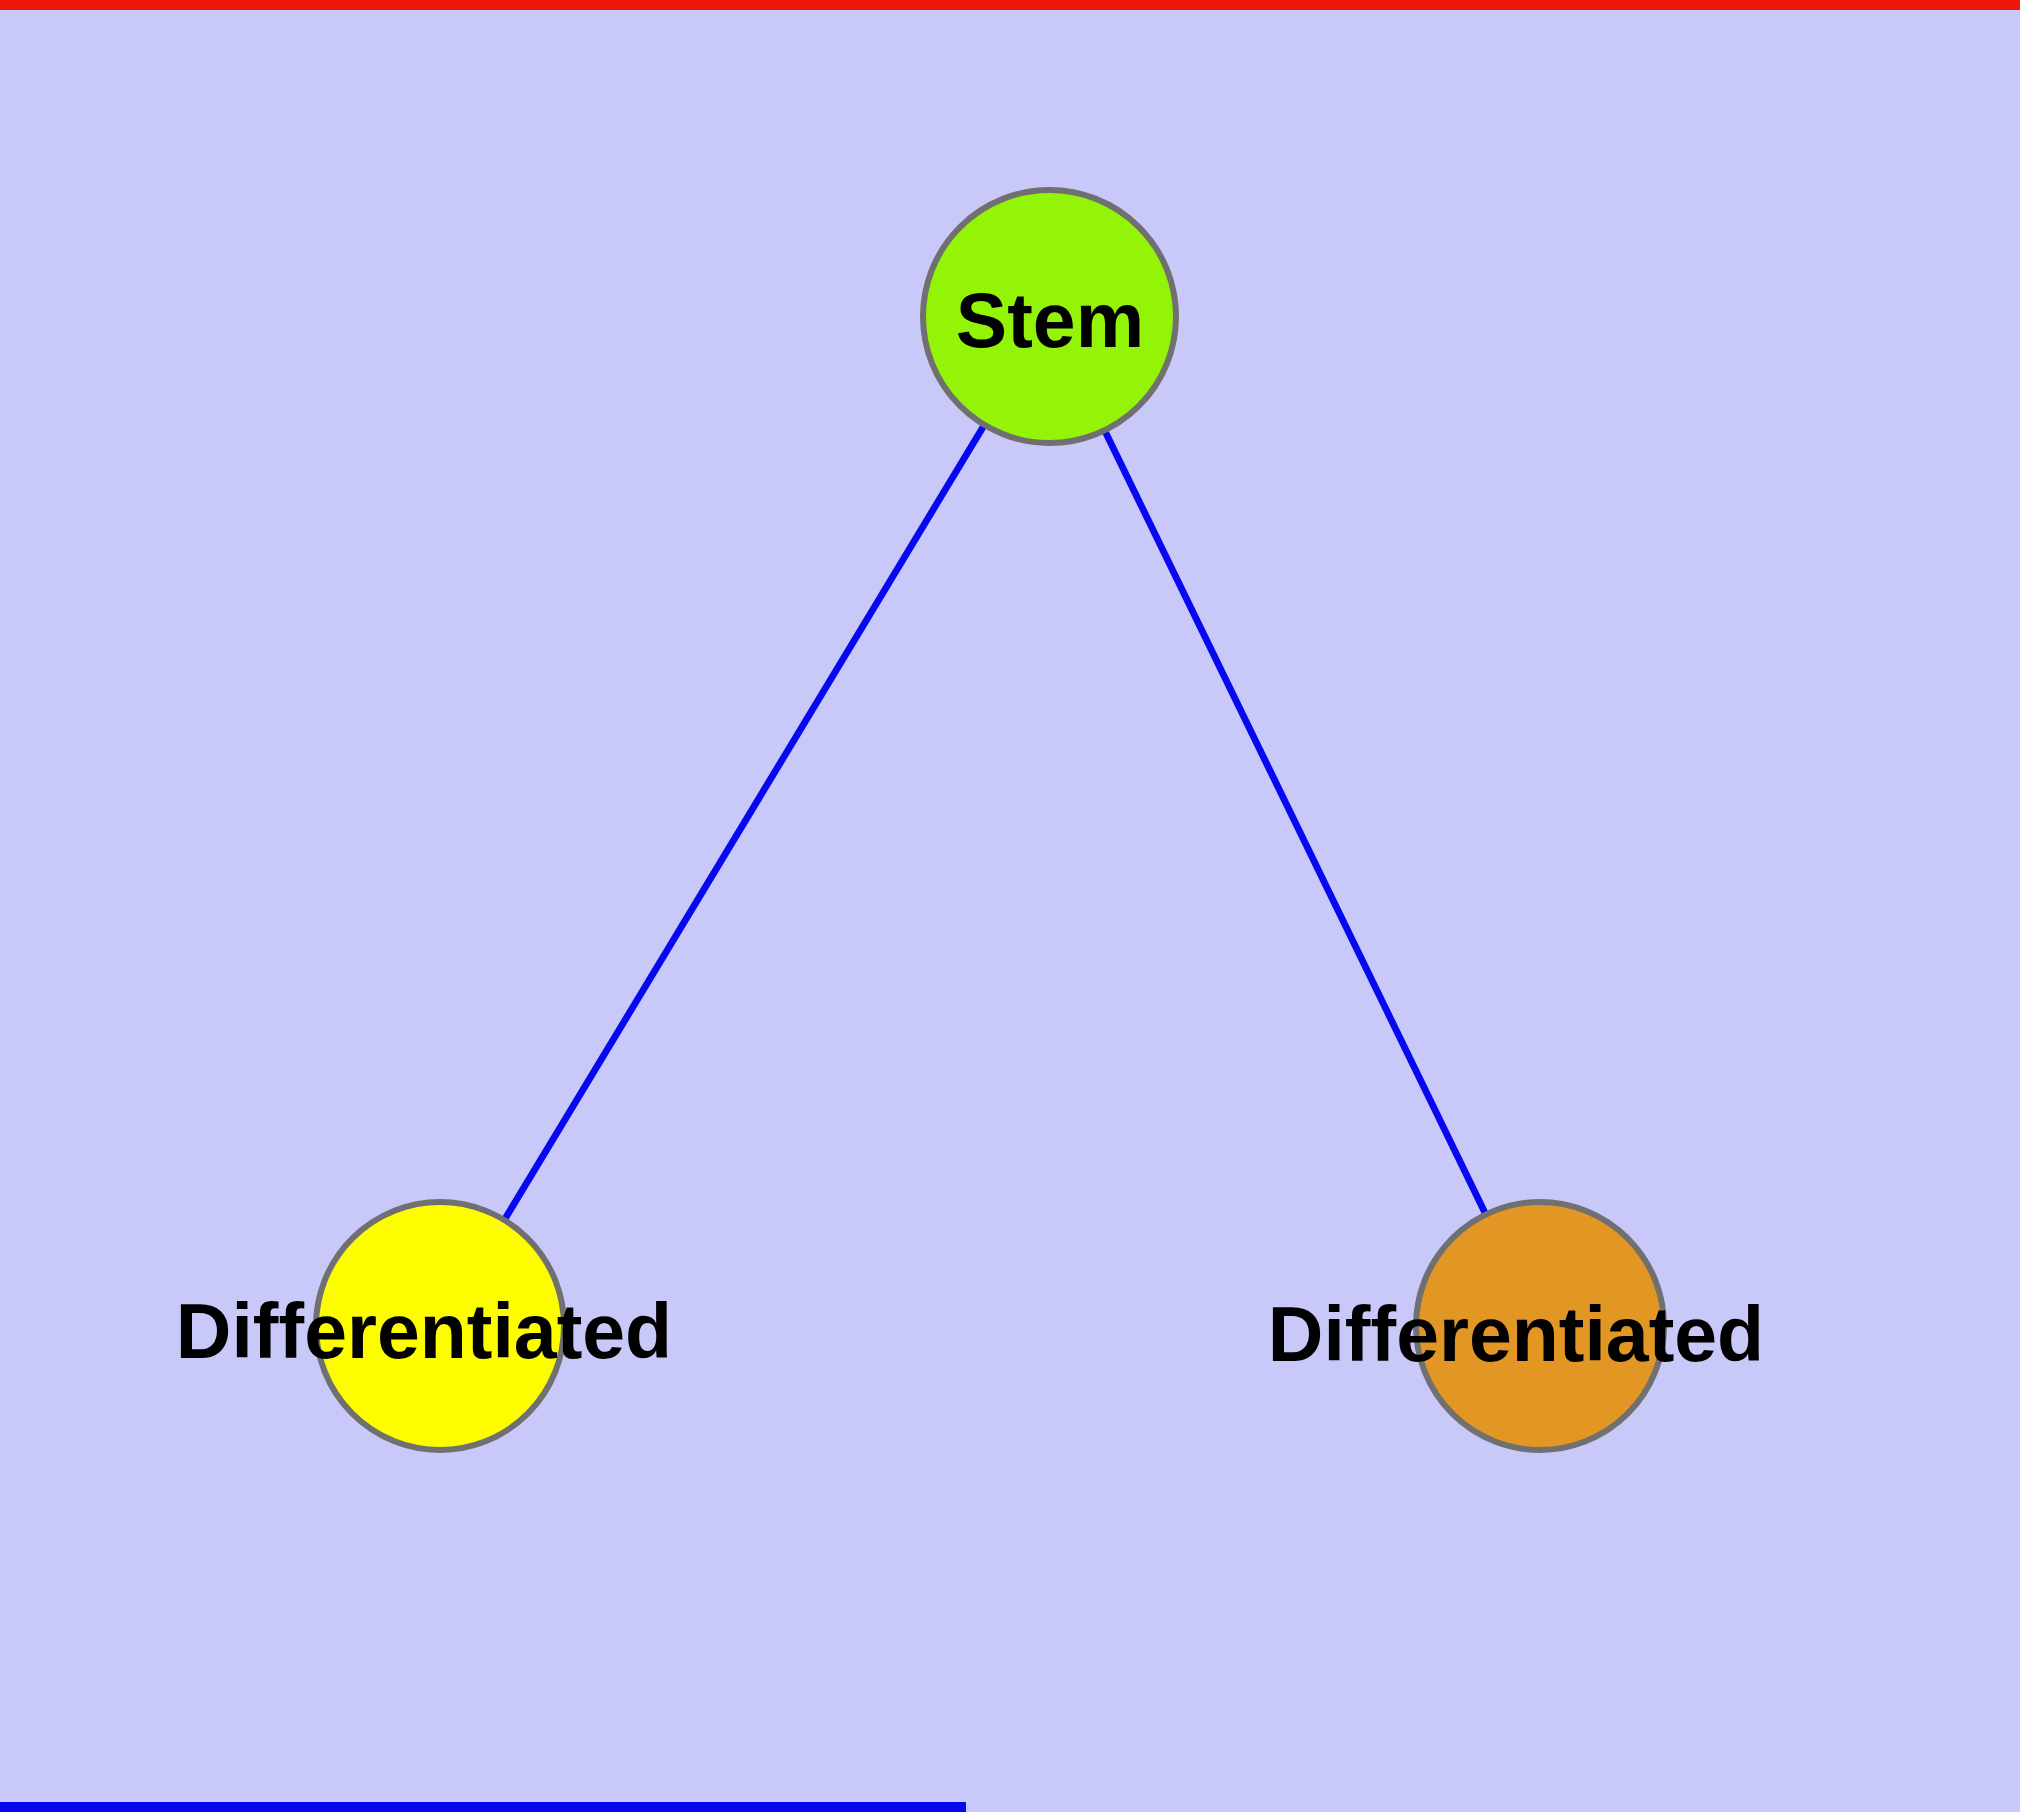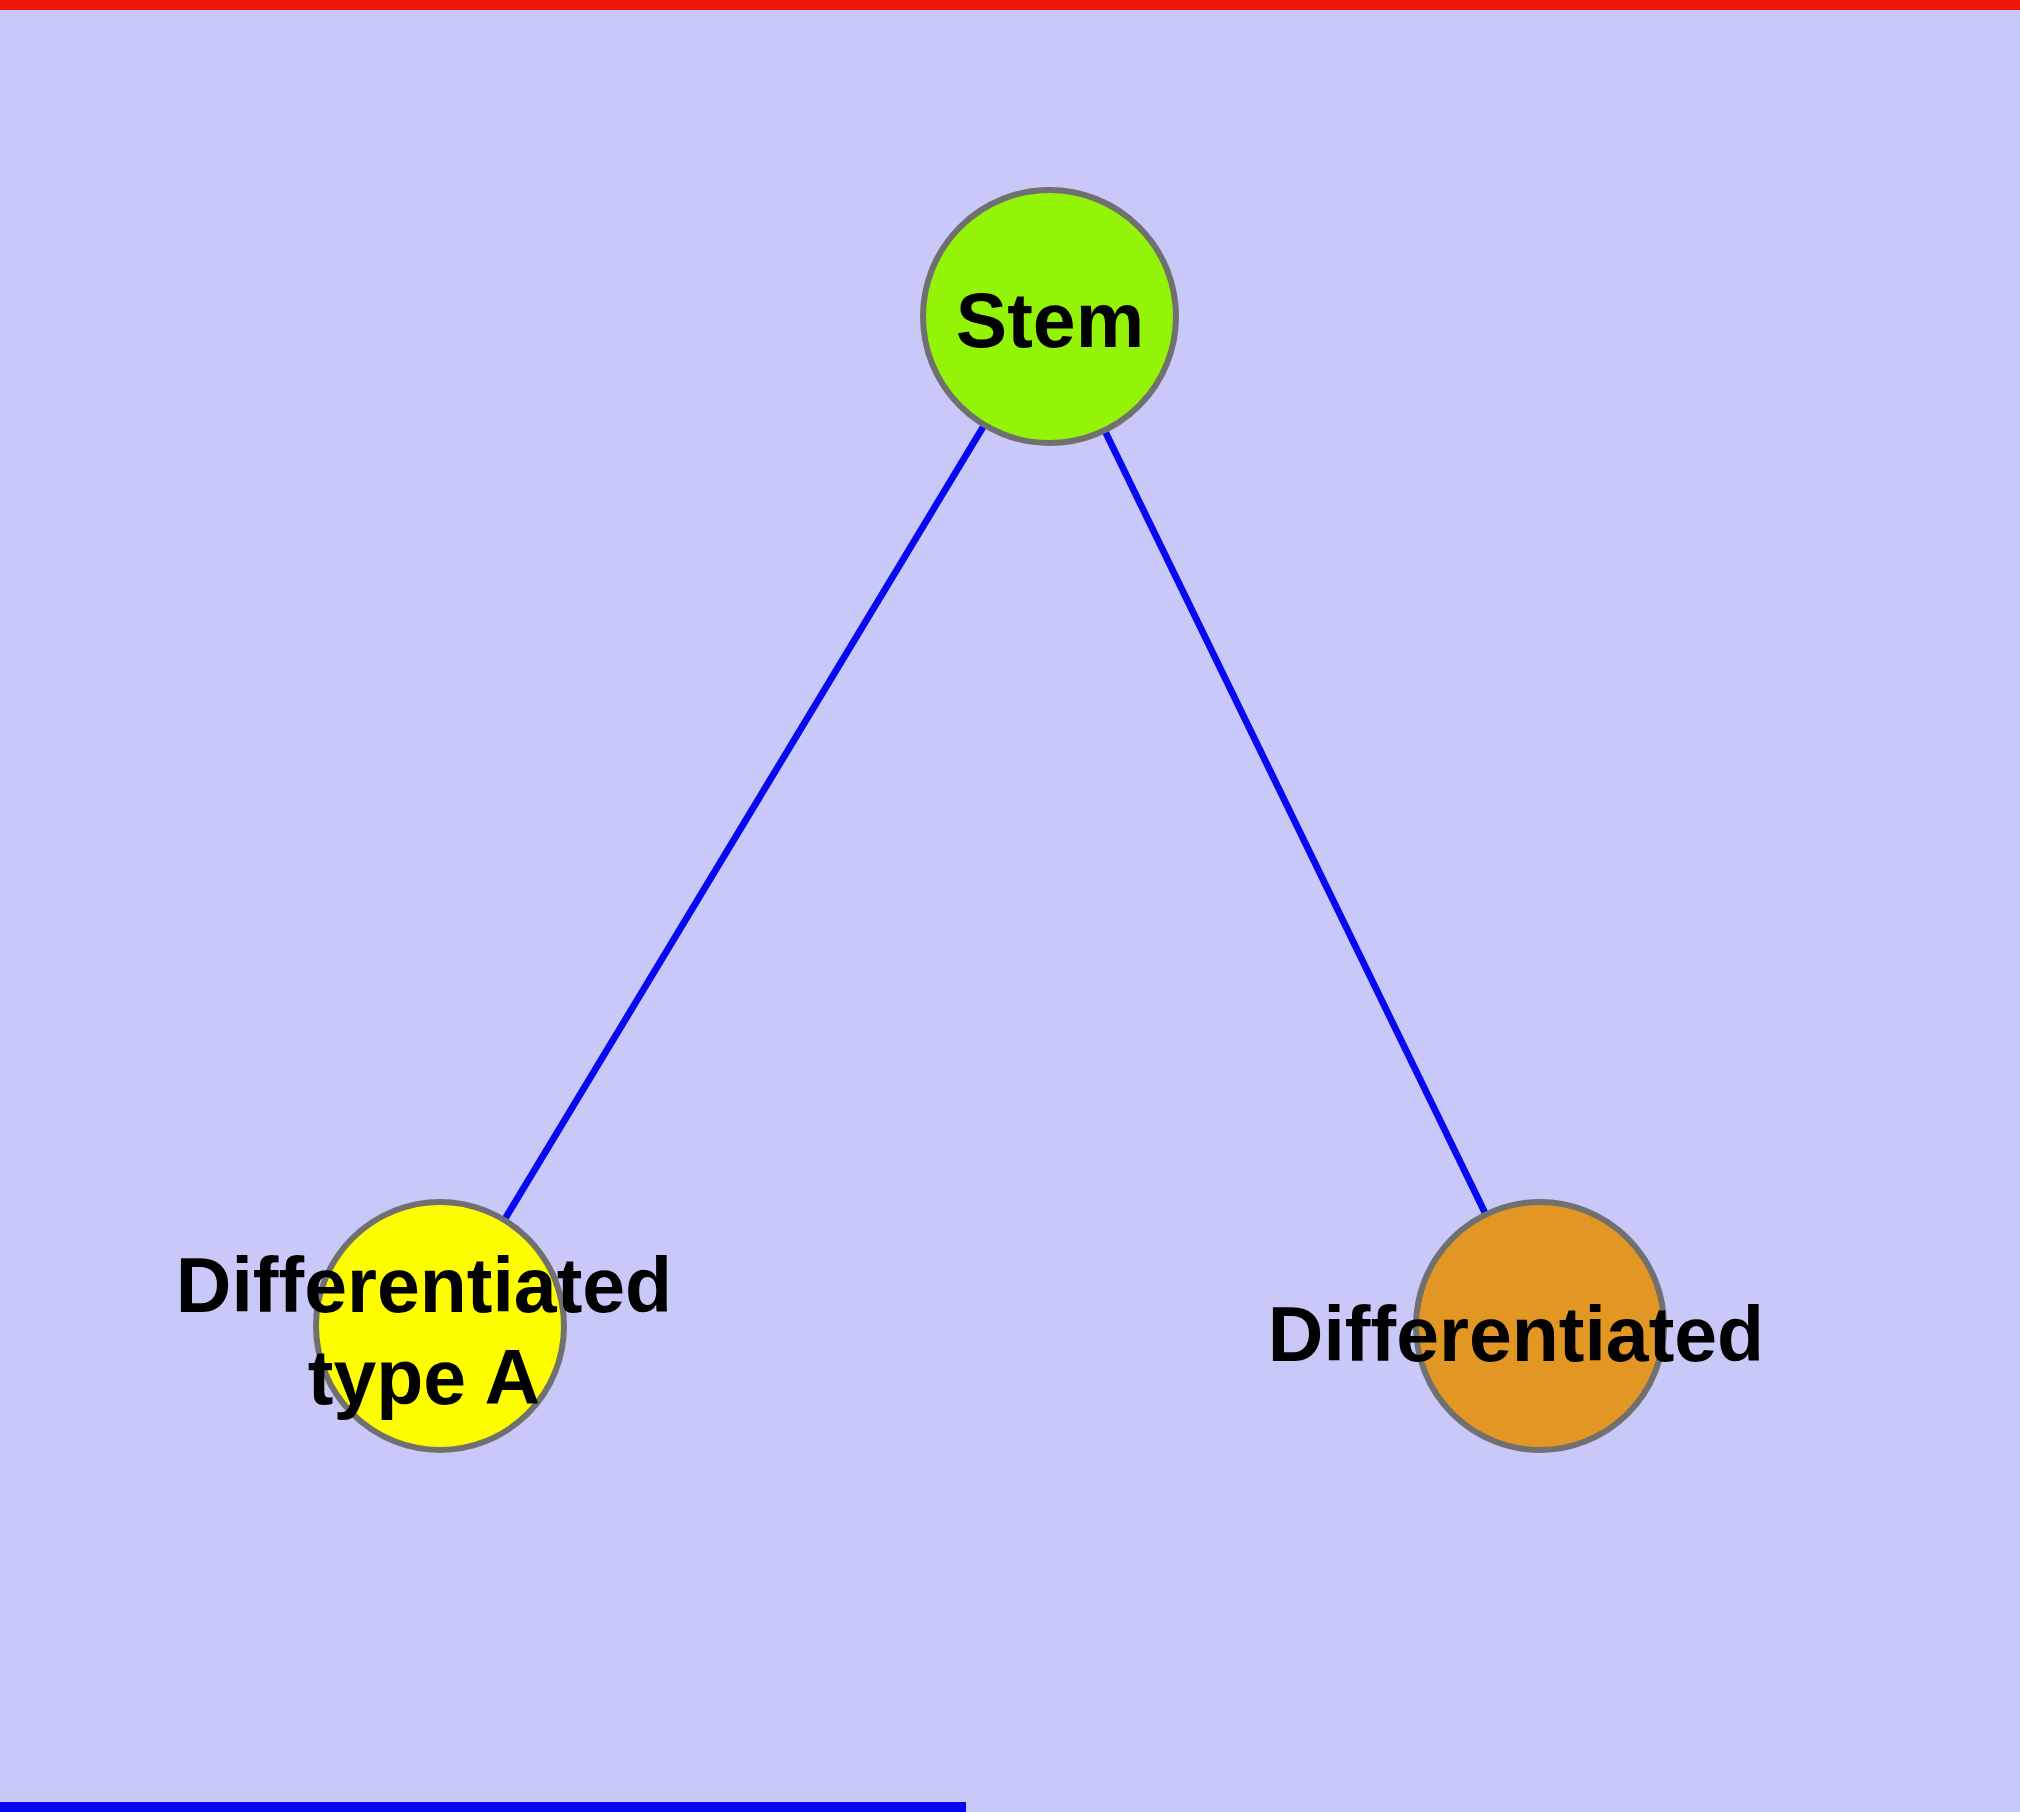--- a/index.html
+++ b/index.html
@@ -47,21 +47,20 @@
   <div class="node" style="left: 920px; top: 187px; height: 259px; width: 259px; background: rgb(147, 244, 8); border-color: rgb(112, 112, 112);"></div>
   <div class="node" style="left: 313px; top: 1199px; height: 254px; width: 254px; background: rgb(253, 253, 0); border-color: rgb(112, 112, 112);"></div>
   <div class="node" style="left: 1413px; top: 1199px; height: 254px; width: 254px; background: rgb(226, 150, 35); border-color: rgb(112, 112, 112);"></div>
 
   <div class="label" style="left: 1050px; top: 320px; color: rgb(0, 0, 0);">
     <div>Stem</div>
   </div>
 
   <div class="label" style="left: 424px; top: 1331px; color: rgb(0, 0, 0);">
     <div>Differentiated</div>
-    <div>type A</div>
   </div>
 
   <div class="label" style="left: 1516px; top: 1334px; color: rgb(0, 0, 0);">
     <div>Differentiated</div>
   </div>
 
   <div class="strip" style="left: 0px; top: 0px; width: 2021px; height: 10.2px; background: rgb(238, 21, 9);"></div>
   <div class="strip" style="left: 0px; top: 1802px; width: 966px; height: 10.2px; background: rgb(8, 8, 240);"></div>
 
 </div>

